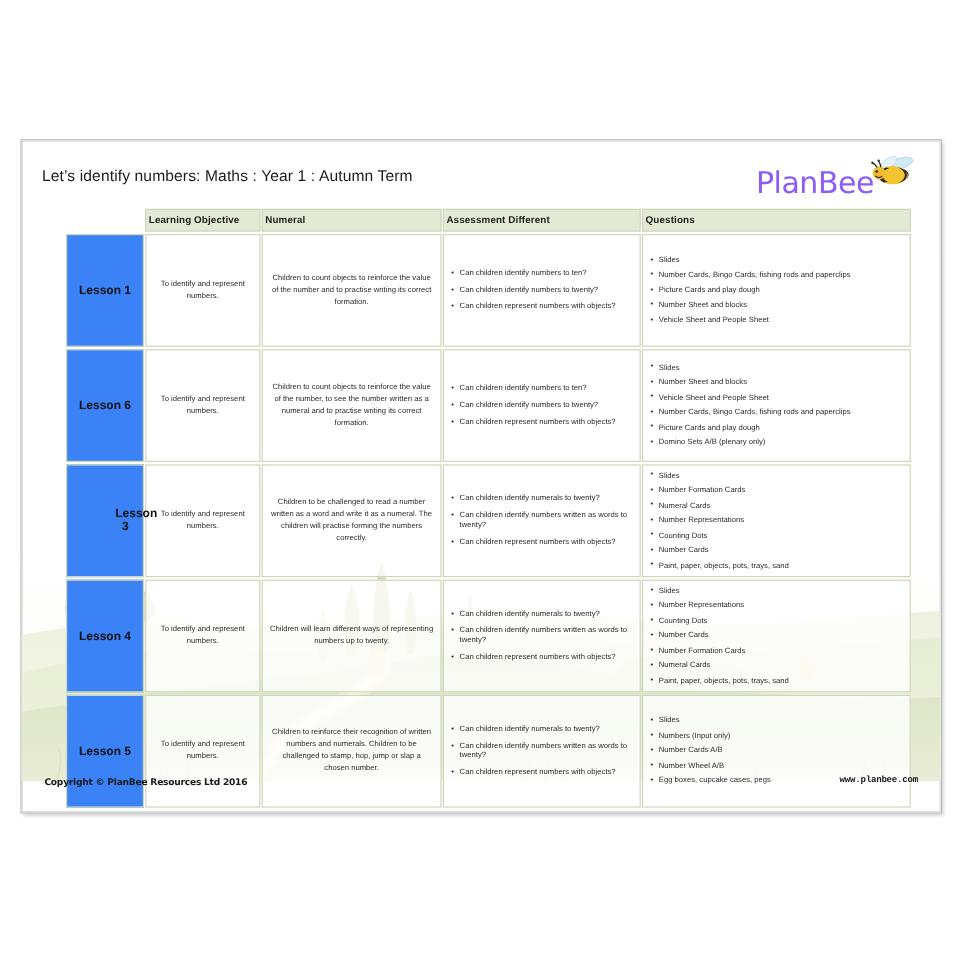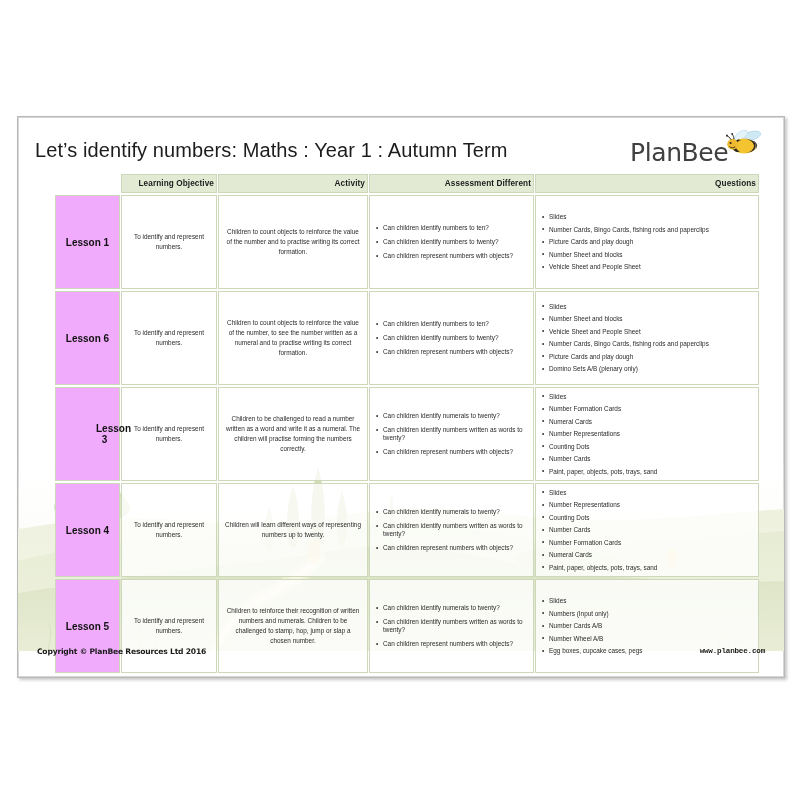--- a/index.html
+++ b/index.html
@@ -40,36 +40,36 @@
 
   
   #doc-header{
     position:absolute;
     left:0;top:0;right:0;height:62px;
     z-index:3;
   }
   #page-title{
     position:absolute;
     left:17px; top:22px;
-    font-size:20px;
+    font-size:13px;
     font-weight:400;
     color:#1c1c1c;
     letter-spacing:0.1px;
     white-space:nowrap;
   }
   #logo{
     position:absolute;
     right:14px; top:12px;
     width:140px;height:46px;
   }
   #logo-text{
     position:absolute;
     left:0;top:9px;
     font-size:25px;
-    color:#404040;
+    color:#8b5cf6;
     letter-spacing:-0.4px;
     font-family:"DejaVu Sans", sans-serif;
   }
   #logo-bee{
     position:absolute;
     right:4px; top:0px;
     width:40px;height:30px;
   }
 
   
@@ -82,34 +82,34 @@
     z-index:2;
     table-layout:fixed;
   }
   #plan-table th{
     background:#e3ead4;
     border:1px solid #cdd8bb;
     font-size:8.2px;
     font-weight:bold;
     color:#1d1d1d;
     padding:4px 2px 4px 2px;
-    text-align:right;
+    text-align:left;
     letter-spacing:0.1px;
   }
   #plan-table th.col-lesson{
     background:transparent;border:none;
   }
   #plan-table td{
     border:1px solid #cdd8bb;
     vertical-align:middle;
     background:rgba(255,255,255,0.80);
     padding:4px 6px;
   }
   #plan-table td.lesson-cell{
-    background:#f0abfc;
+    background:#3b82f6;
     text-align:center;
     font-size:10px;
     font-weight:bold;
     color:#111;
     border:1px solid #cdd8bb;
   }
   td.lo-cell, td.ov-cell{
     text-align:center;
     font-size:6.4px;
     color:#2a2a2a;
@@ -277,21 +277,21 @@
       <col class="c-lesson">
         <col class="c-lo">
         <col class="c-ov">
         <col class="c-aq">
         <col class="c-res">
     </colgroup>
     <thead>
       <tr>
         <th class="col-lesson"></th>
         <th>Learning Objective</th>
-        <th>Activity</th>
+        <th>Numeral</th>
         <th>Assessment Different</th>
         <th>Questions</th>
       </tr>
     </thead>
     <tbody id="table-body">
         <tr>
           <td class="lesson-cell" style="height: 84px;">Lesson 1</td>
           <td class="lo-cell">To identify and represent numbers.</td>
           <td class="ov-cell">Children to count objects to reinforce the value of the number and to practise writing its correct formation.</td>
           <td class="aq-cell">

